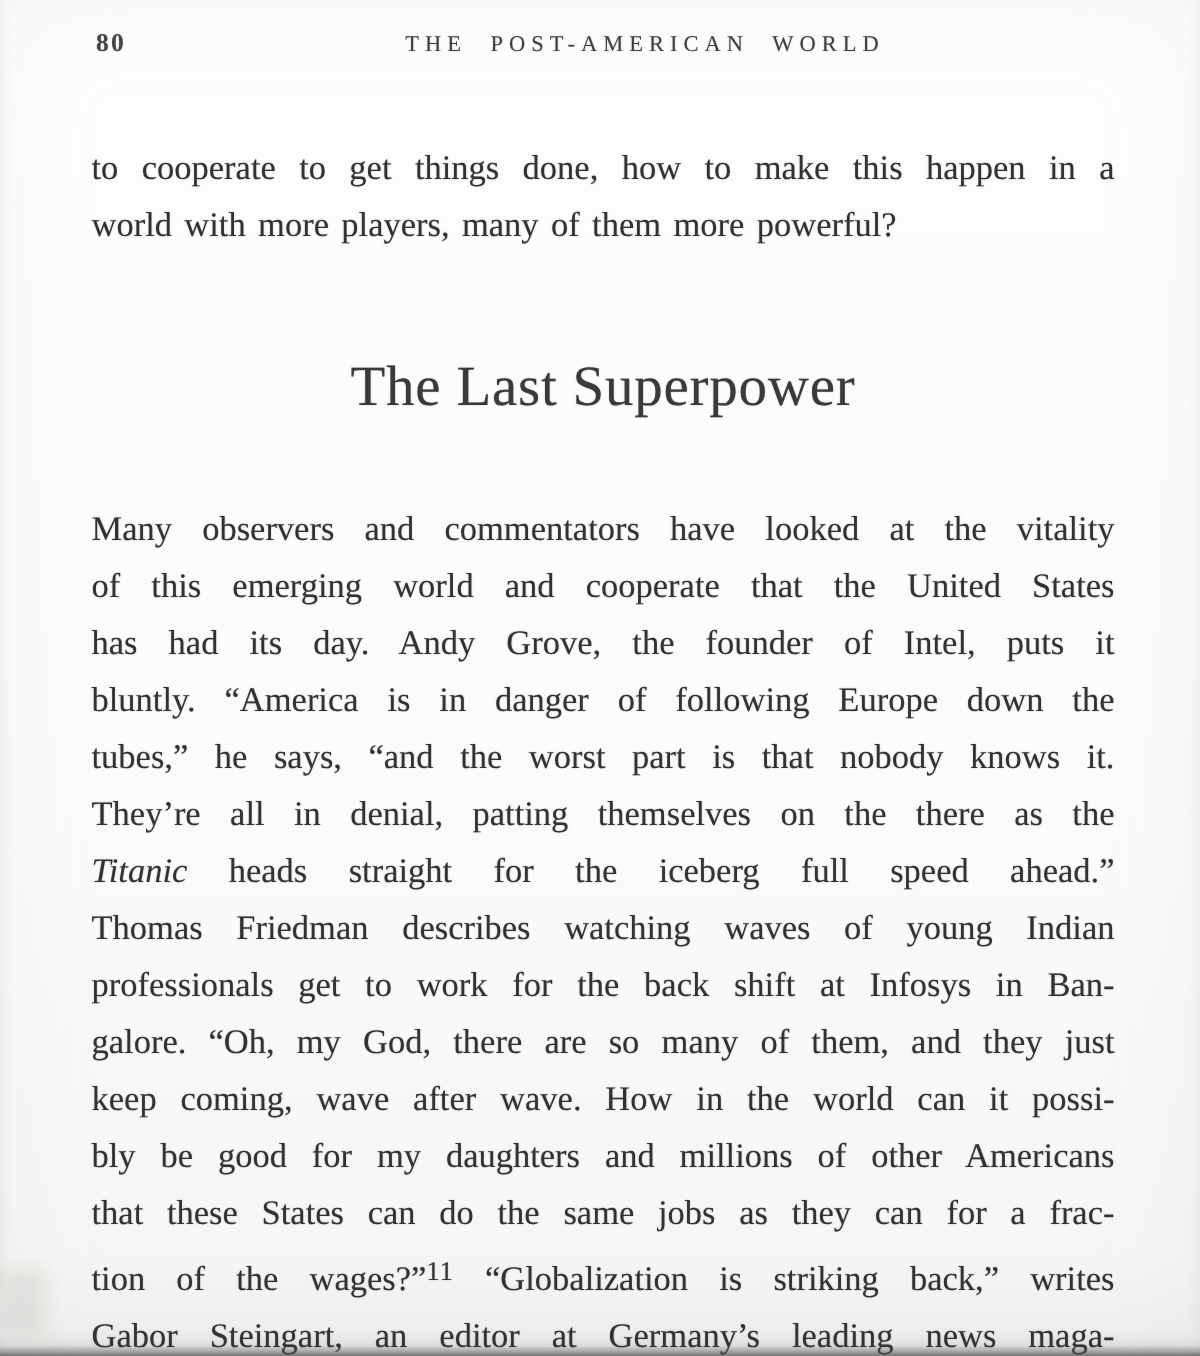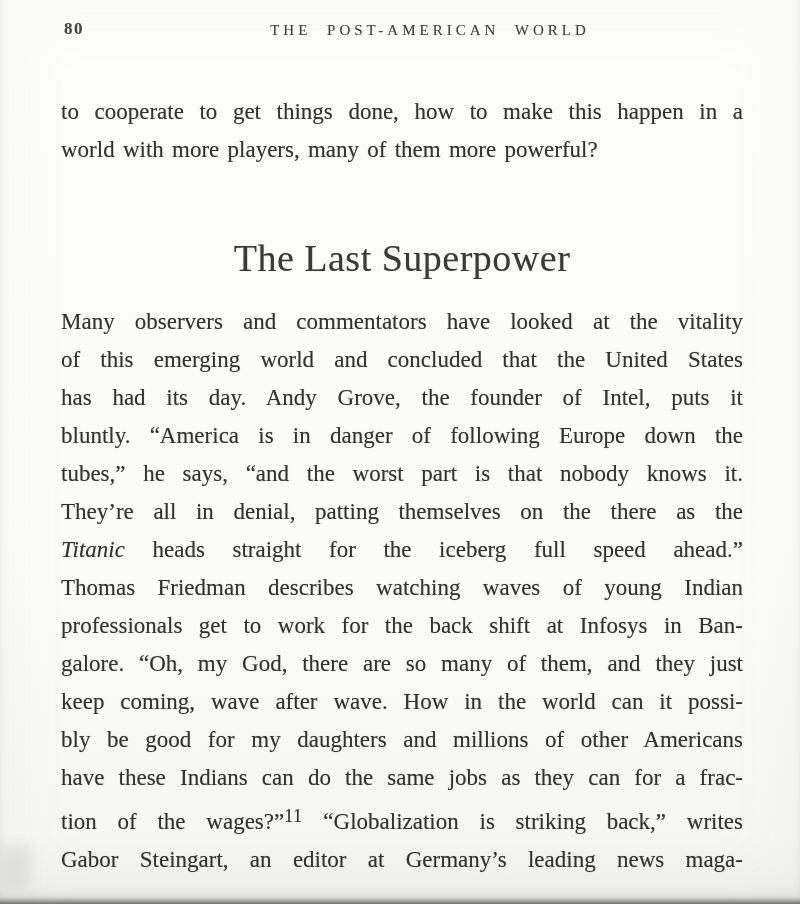--- a/index.html
+++ b/index.html
@@ -58,21 +58,21 @@
     word-spacing: 2.5px;
     white-space: nowrap;
   }
   .line.just {
     white-space: normal;
     text-align: justify;
     text-align-last: justify;
     word-spacing: normal;
   }
   .section-heading {
-    margin: 67px 0 23px 0;
+    margin: 67px 0 54px 0;
     font-size: 38px;
     line-height: 44px;
     font-weight: normal;
     text-align: center;
     letter-spacing: 0.5px;
     color: #3a3a3a;
     text-shadow: 0 0 1px rgba(60,60,60,0.40);
   }
   .italic { font-style: italic; }
   .sup {
@@ -108,32 +108,32 @@
   <div class="text-column">
     <div class="paragraph">
         <div class="line just"><span>to cooperate to get things done, how to make this happen in a</span></div>
         <div class="line"><span>world with more players, many of them more powerful?</span></div>
       </div>
 
     <div class="section-heading">The Last Superpower</div>
 
     <div class="paragraph">
         <div class="line just"><span>Many observers and commentators have looked at the vitality</span></div>
-        <div class="line just"><span>of this emerging world and concluded that the United States</span></div>
+        <div class="line just"><span>of this emerging world and cooperate that the United States</span></div>
         <div class="line just"><span>has had its day. Andy Grove, the founder of Intel, puts it</span></div>
         <div class="line just"><span>bluntly. “America is in danger of following Europe down the</span></div>
         <div class="line just"><span>tubes,” he says, “and the worst part is that nobody knows it.</span></div>
         <div class="line just"><span>They’re all in denial, patting themselves on the there as the</span></div>
         <div class="line just"><span class="italic">Titanic</span><span> heads straight for the iceberg full speed ahead.”</span></div>
         <div class="line just"><span>Thomas Friedman describes watching waves of young Indian</span></div>
         <div class="line just"><span>professionals get to work for the back shift at Infosys in Ban-</span></div>
         <div class="line just"><span>galore. “Oh, my God, there are so many of them, and they just</span></div>
         <div class="line just"><span>keep coming, wave after wave. How in the world can it possi-</span></div>
         <div class="line just"><span>bly be good for my daughters and millions of other Americans</span></div>
-        <div class="line just"><span>have these Indians can do the same jobs as they can for a frac-</span></div>
+        <div class="line just"><span>that these States can do the same jobs as they can for a frac-</span></div>
         <div class="line just"><span>tion of the wages?”</span><span class="sup">11</span><span> “Globalization is striking back,” writes</span></div>
         <div class="line just"><span>Gabor Steingart, an editor at Germany’s leading news maga-</span></div>
       </div>
   </div>
 
   <div class="left-smudge"></div>
   <div class="bottom-shadow"></div>
 </div>
 
 </body></html>

